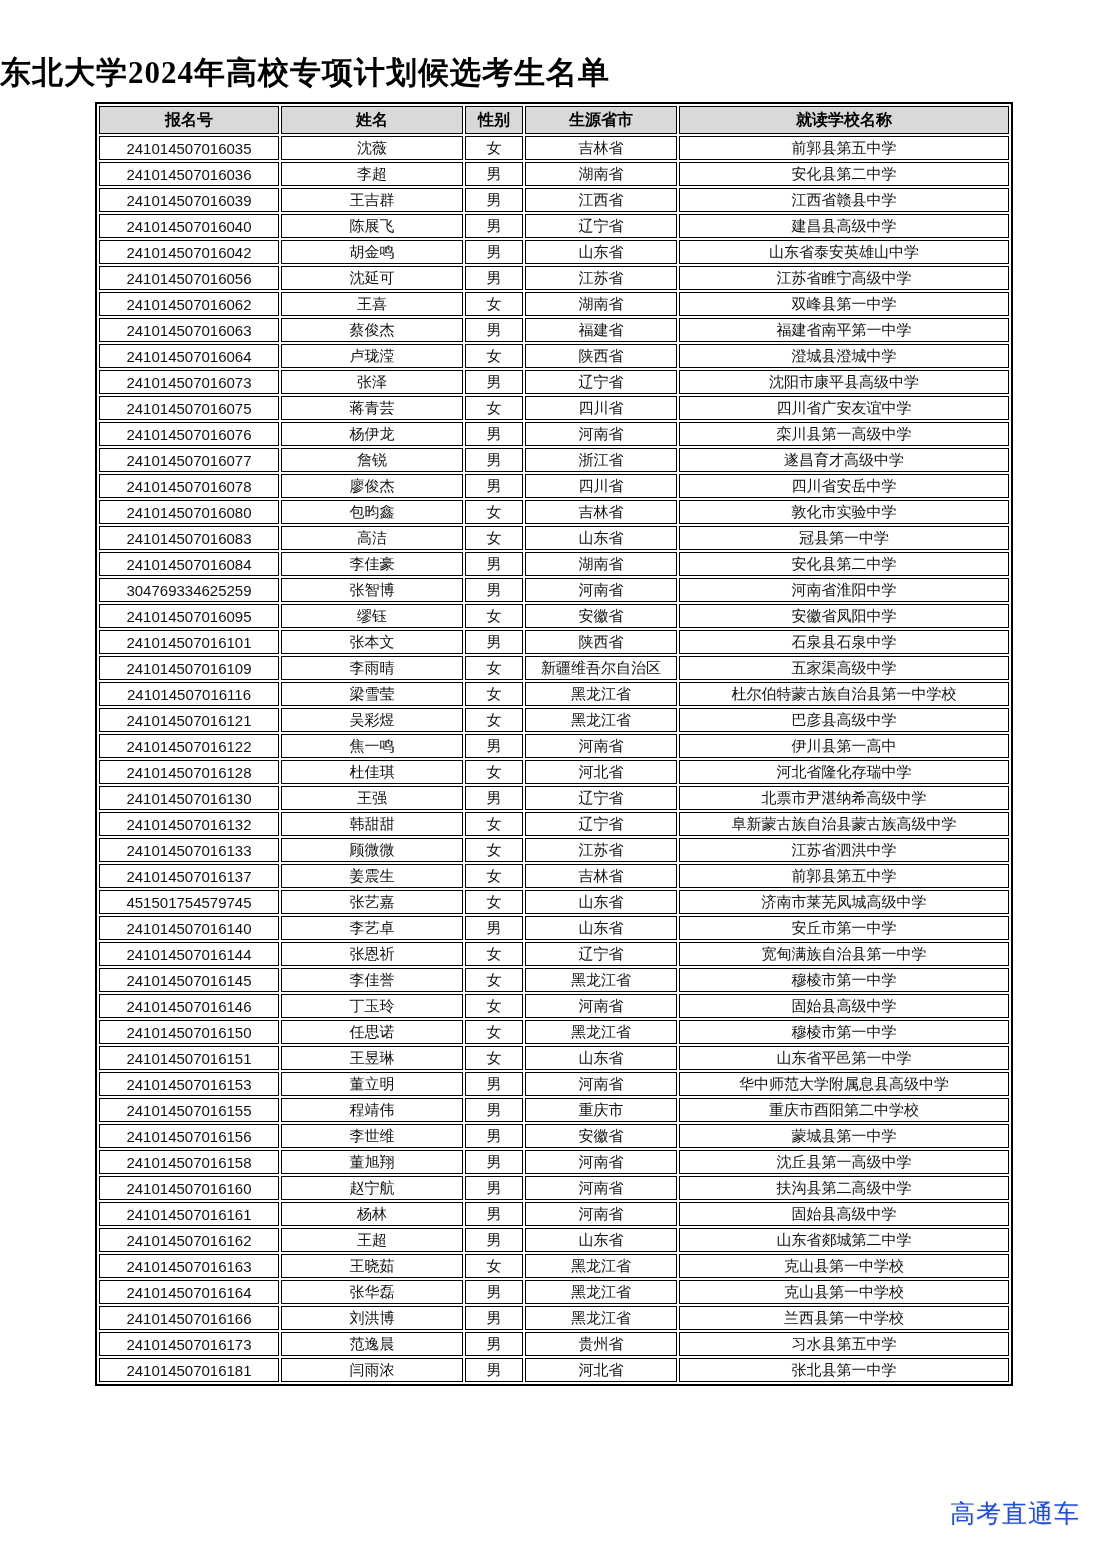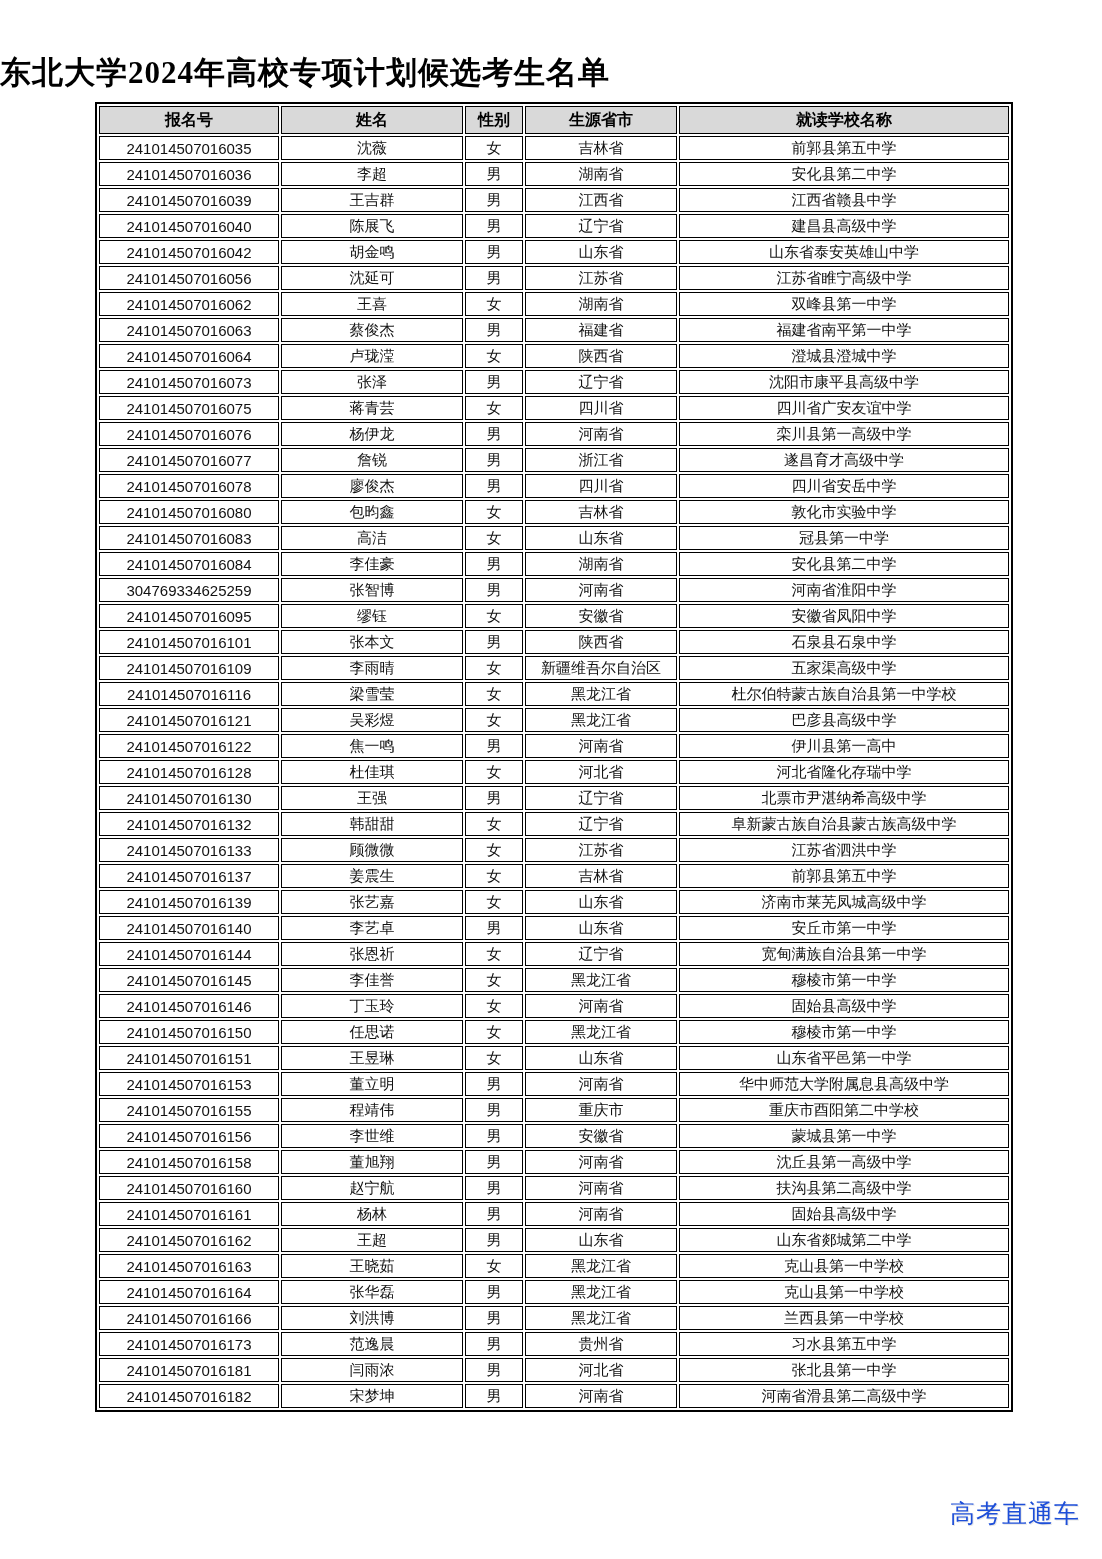--- a/index.html
+++ b/index.html
@@ -299,21 +299,21 @@
           <td>江苏省泗洪中学</td>
         </tr>
         <tr>
           <td class="num">241014507016137</td>
           <td>姜震生</td>
           <td>女</td>
           <td>吉林省</td>
           <td>前郭县第五中学</td>
         </tr>
         <tr>
-          <td class="num">241014507016139</td>
+          <td class="num">451501754579745</td>
           <td>张艺嘉</td>
           <td>女</td>
           <td>山东省</td>
           <td>济南市莱芜凤城高级中学</td>
         </tr>
         <tr>
           <td class="num">241014507016140</td>
           <td>李艺卓</td>
           <td>男</td>
           <td>山东省</td>
@@ -431,25 +431,18 @@
           <td>贵州省</td>
           <td>习水县第五中学</td>
         </tr>
         <tr>
           <td class="num">241014507016181</td>
           <td>闫雨浓</td>
           <td>男</td>
           <td>河北省</td>
           <td>张北县第一中学</td>
         </tr>
-        <tr>
-          <td class="num">241014507016182</td>
-          <td>宋梦坤</td>
-          <td>男</td>
-          <td>河南省</td>
-          <td>河南省滑县第二高级中学</td>
-        </tr>
       </tbody>
   </table>
 
   <div class="watermark">高考直通车</div>
 
 </div>
 
 </body></html>

